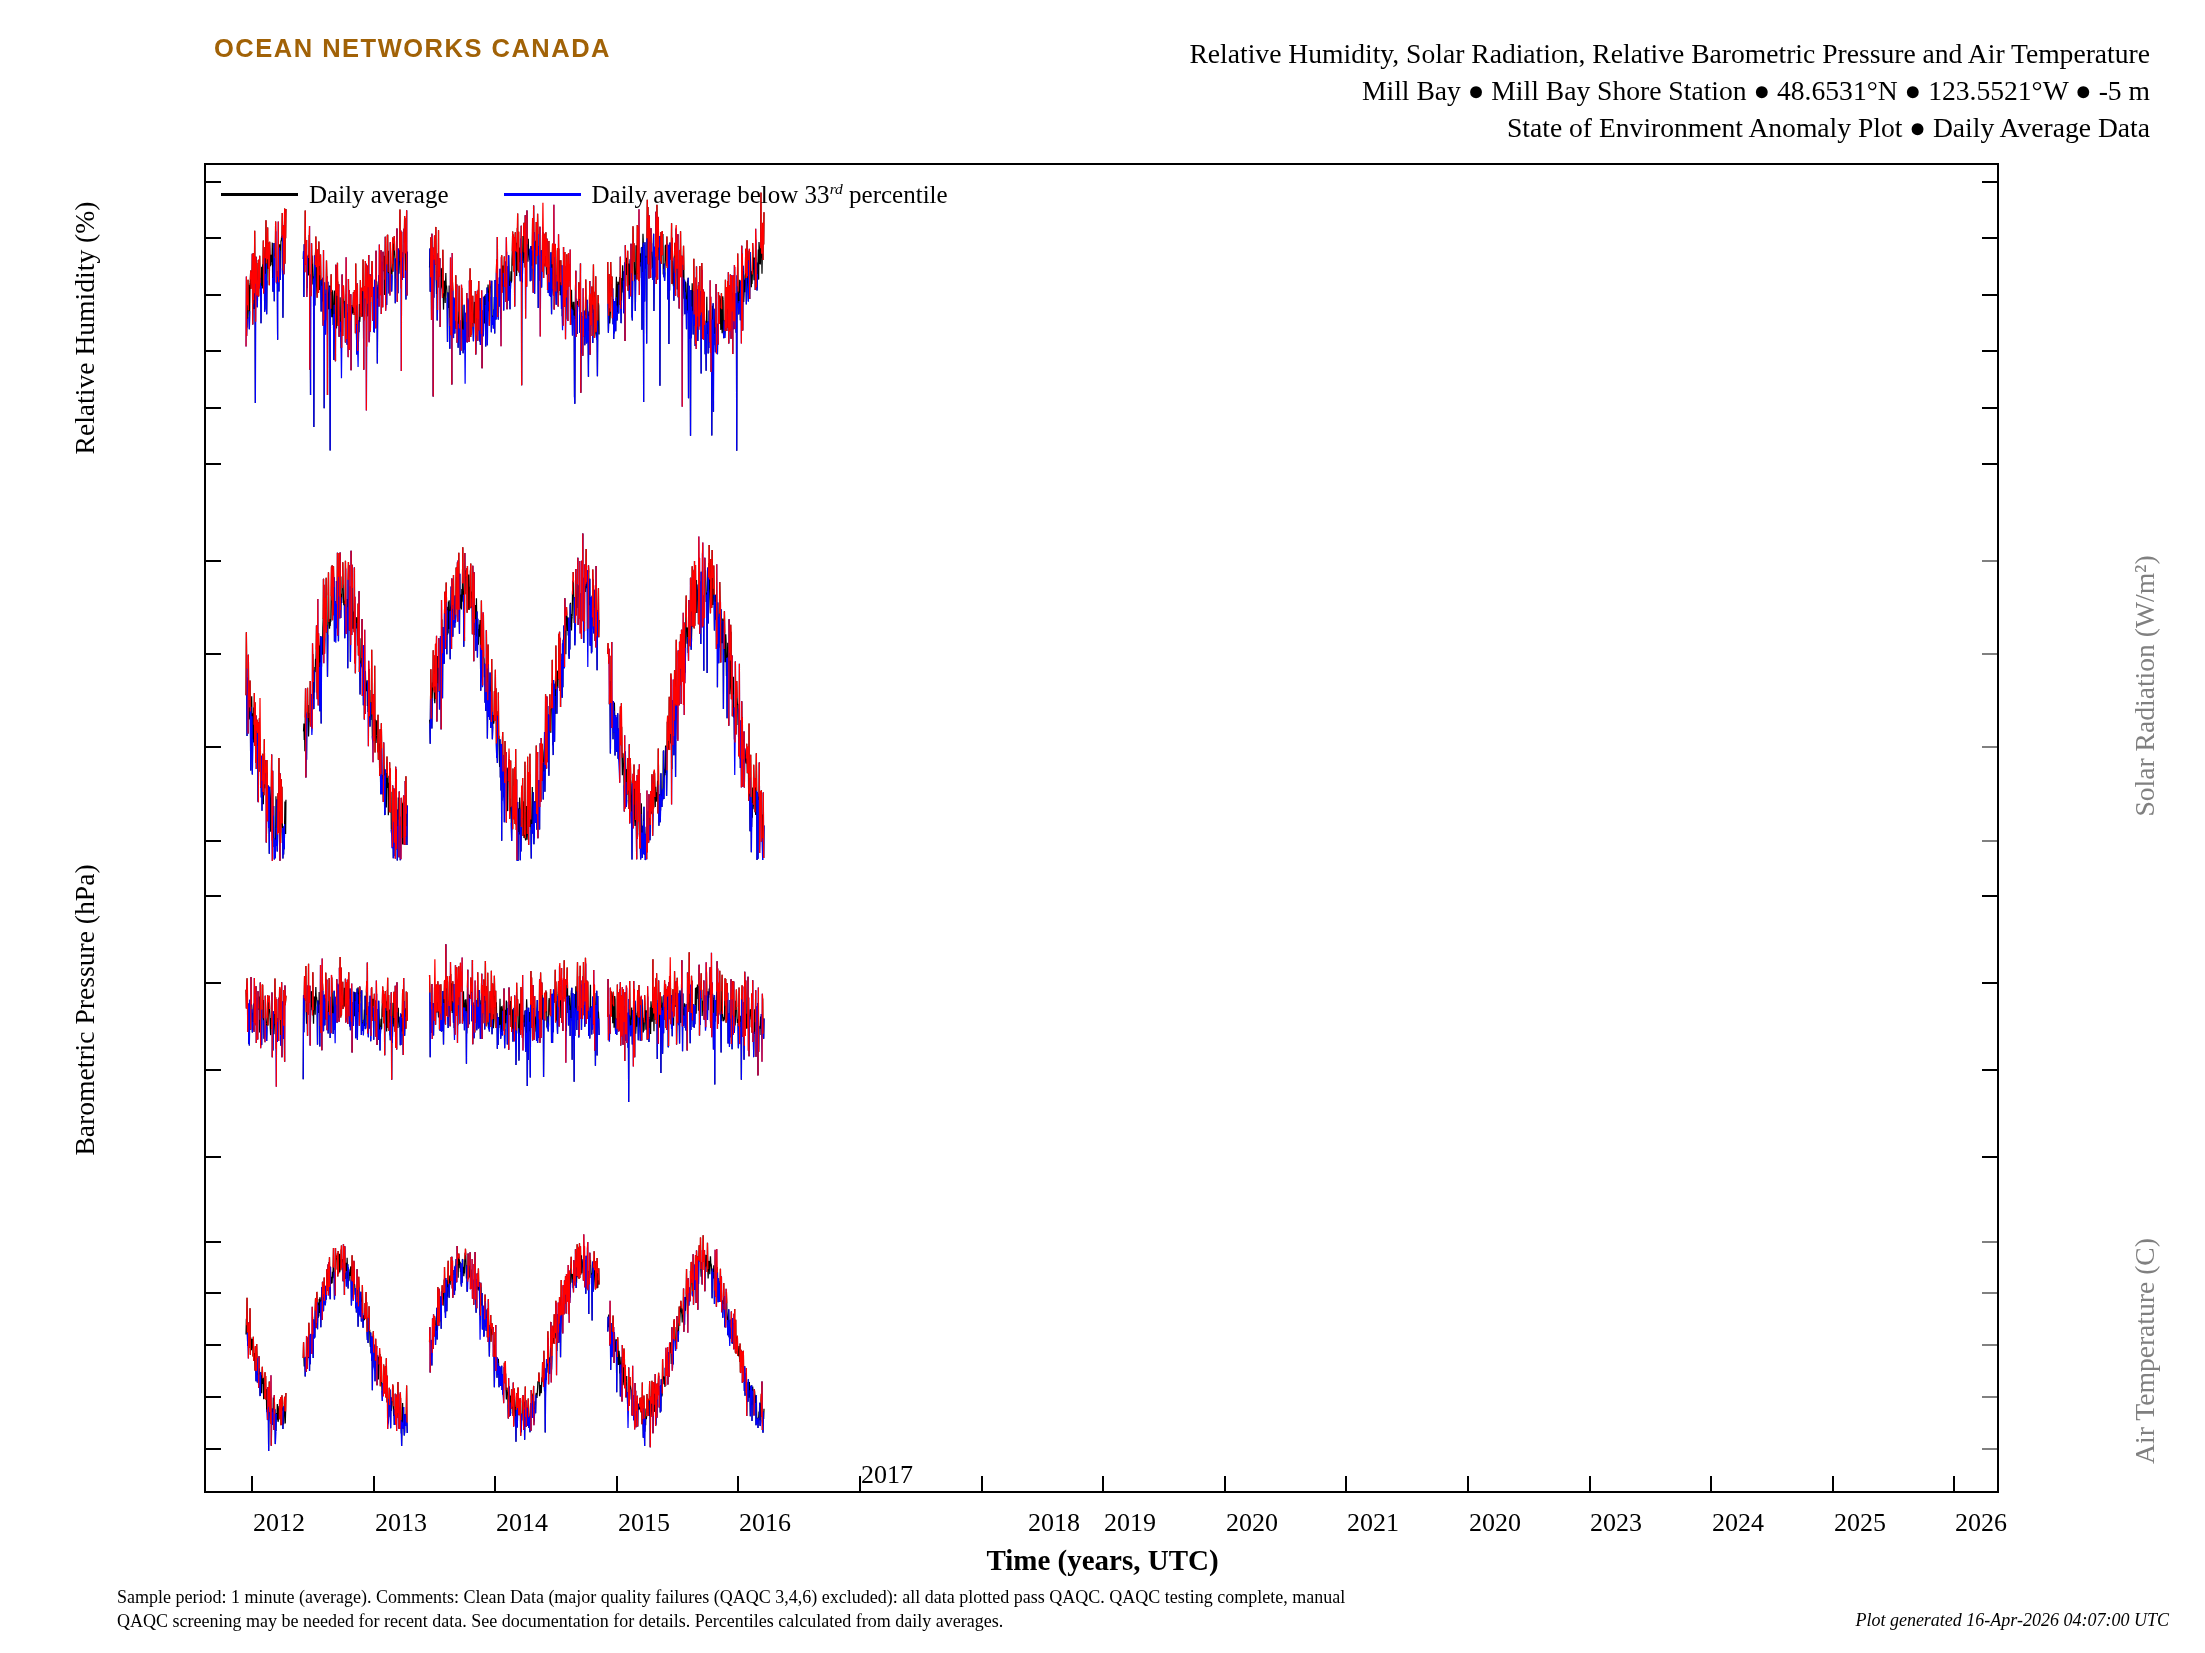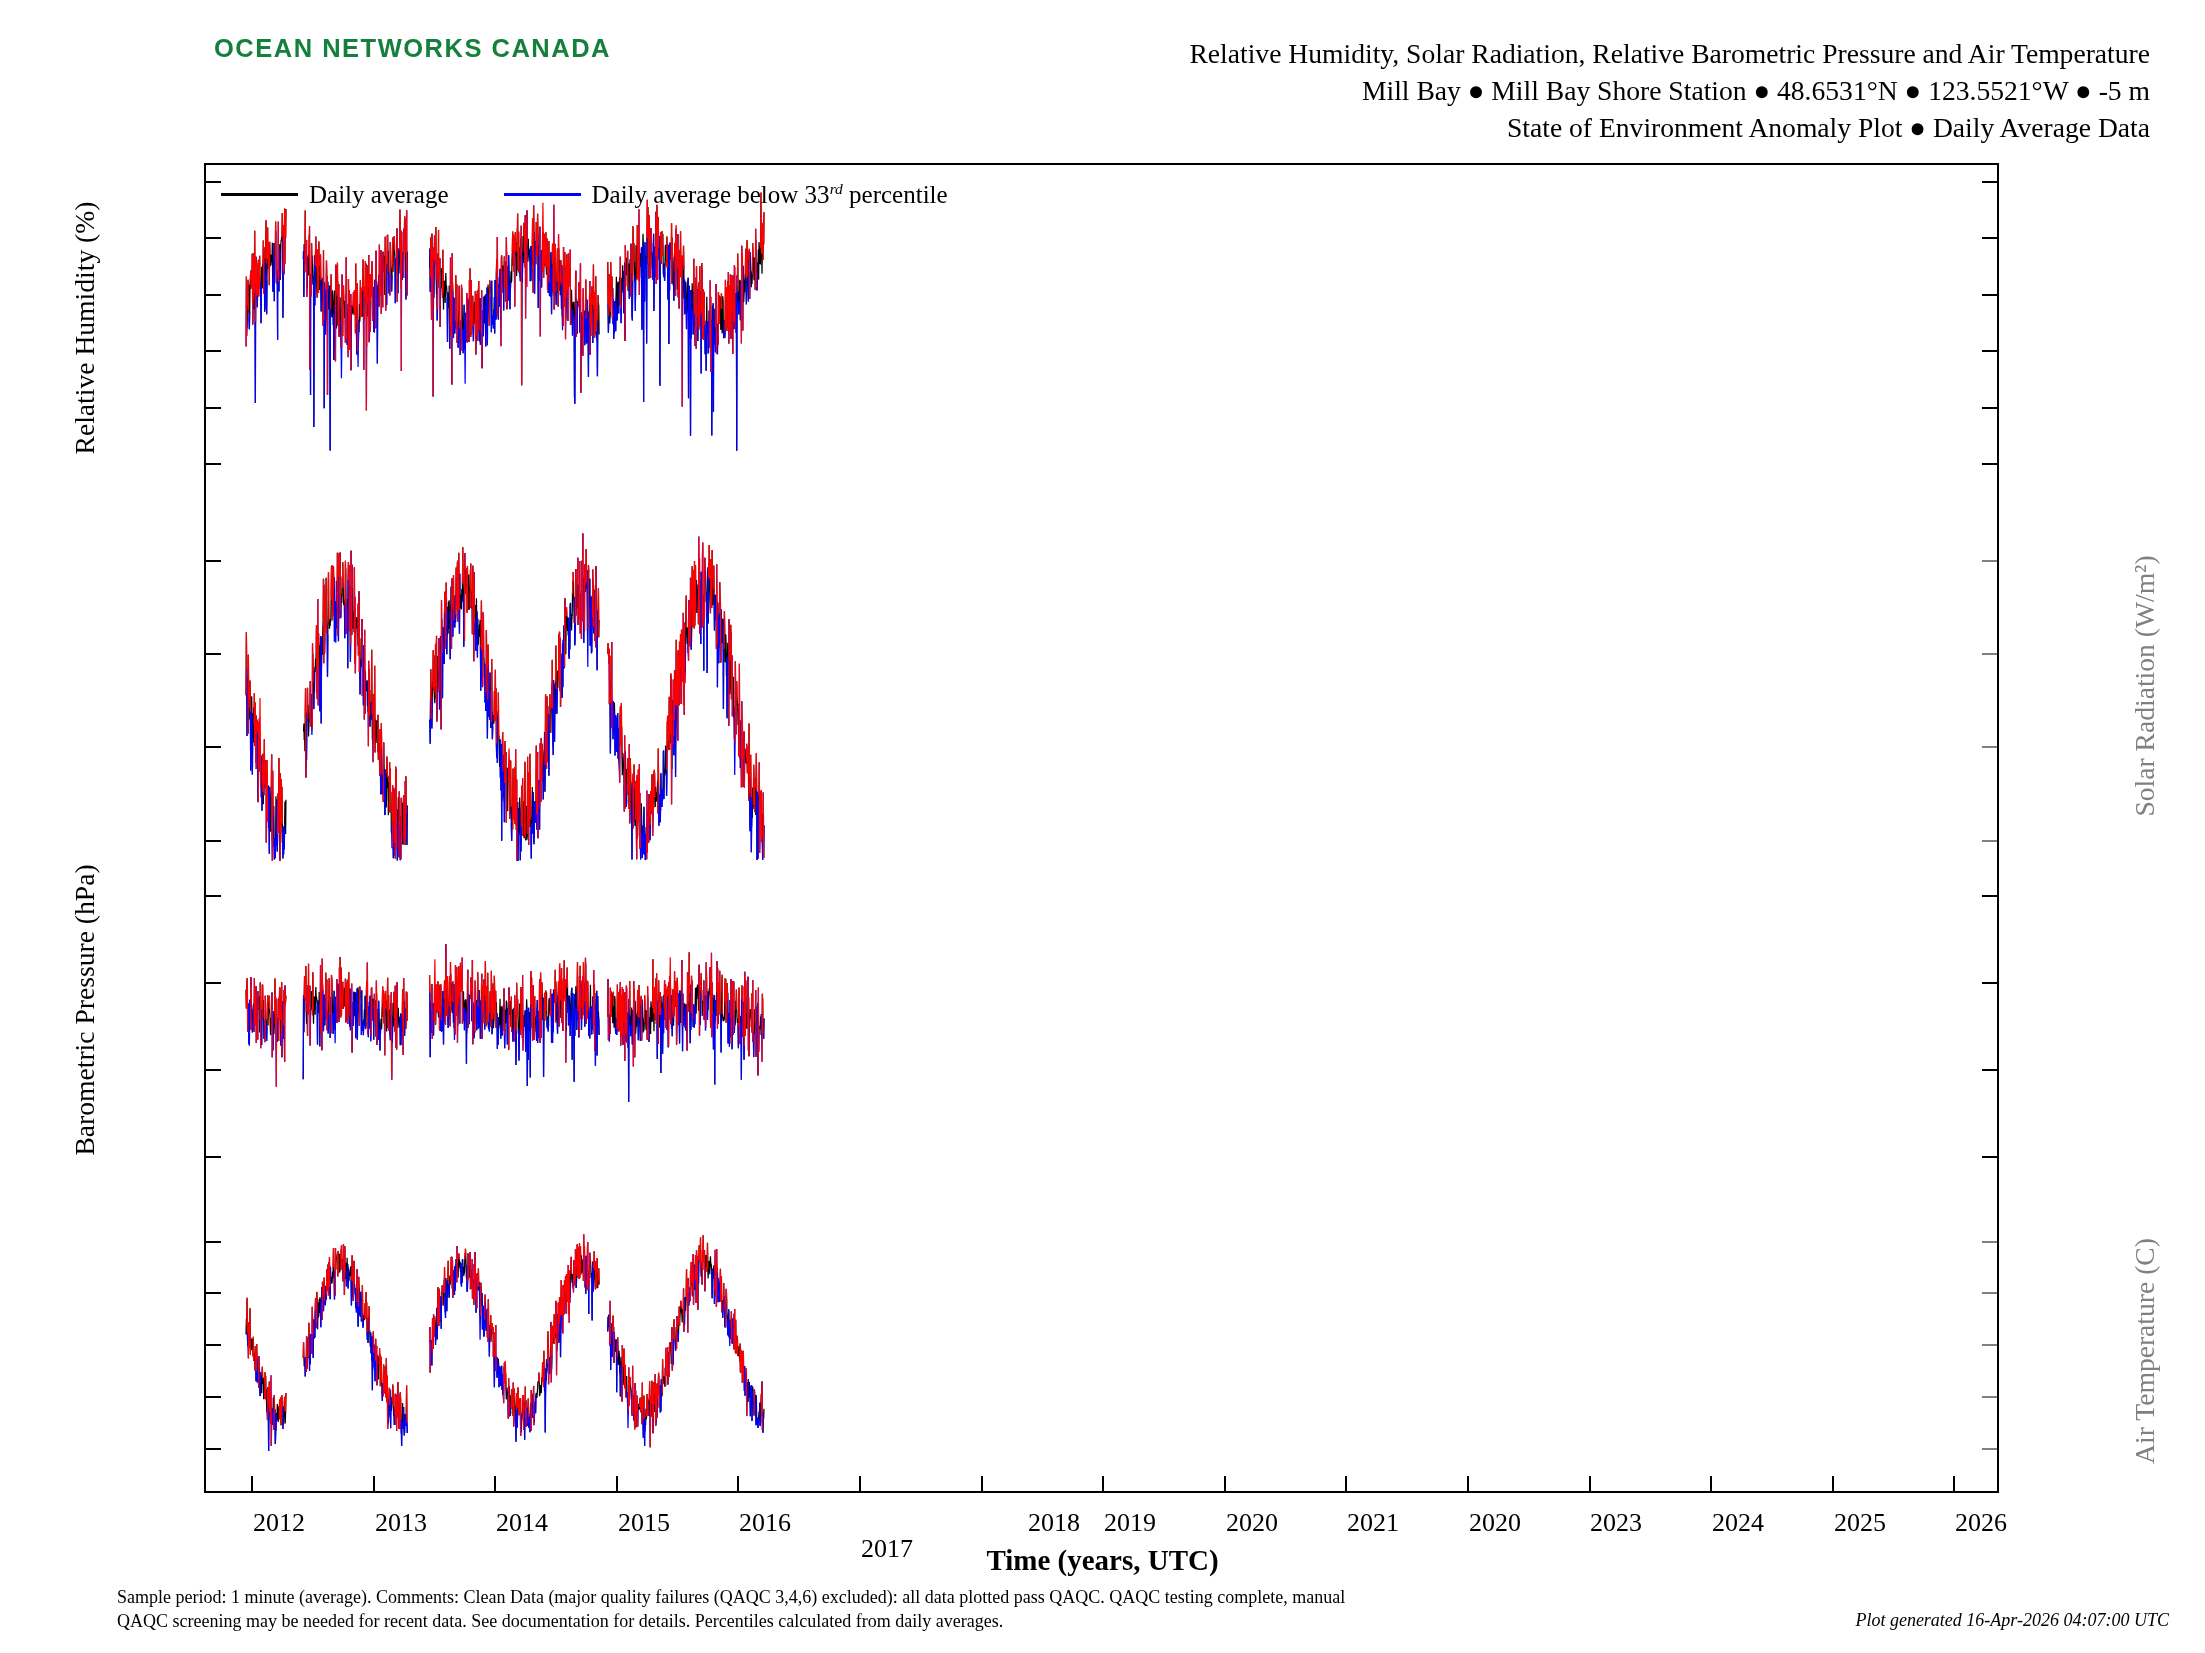--- a/index.html
+++ b/index.html
@@ -1,21 +1,21 @@
 <!DOCTYPE html>
 <html style="font-size:11px"><head>
 <meta charset="utf-8">
 <style>
   html,body{margin:0;padding:0;background:#ffffff;}
   body{width:2205px;height:1654px;position:relative;overflow:hidden;
        font-family:"Liberation Serif",serif;color:#000;}
 
   #onc-logo{position:absolute;left:214px;top:34px;
        font-family:"Liberation Sans",sans-serif;
-       font-weight:bold;font-size:25.5px;letter-spacing:1.5px;color:#15803d;}
+       font-weight:bold;font-size:25.5px;letter-spacing:1.5px;color:#a16207;}
 
   .title-line{position:absolute;right:55px;text-align:right;
        font-family:"Liberation Serif",serif;font-size:27.6px;color:#000;
        white-space:nowrap;line-height:1.08;}
   #title-1{top:39px;}
   #title-2{top:76px;}
   #title-3{top:113px;}
 
   #plot-area{position:absolute;left:204px;top:163px;width:1795px;height:1330px;
        border:2.1px solid #000;box-sizing:border-box;background:#fff;}
@@ -164,21 +164,21 @@
 <div id="axis-host">
     <div class="axis-title" style="color: rgb(0, 0, 0); left: 69px; top: 328px; transform: rotate(-90deg) translate(-50%, 0px);">Relative Humidity (%)</div>
     <div class="axis-title" style="color: rgb(128, 128, 128); left: 2129px; top: 686px; transform: rotate(-90deg) translate(-50%, 0px);">Solar Radiation (W/m²)</div>
     <div class="axis-title" style="color: rgb(0, 0, 0); left: 69px; top: 1010px; transform: rotate(-90deg) translate(-50%, 0px);">Barometric Pressure (hPa)</div>
     <div class="axis-title" style="color: rgb(128, 128, 128); left: 2129px; top: 1351px; transform: rotate(-90deg) translate(-50%, 0px);">Air Temperature (C)</div>
     <div class="xtick-label" style="left: 195px; width: 110px; top: 1508px;">2012</div>
     <div class="xtick-label" style="left: 317px; width: 110px; top: 1508px;">2013</div>
     <div class="xtick-label" style="left: 438px; width: 110px; top: 1508px;">2014</div>
     <div class="xtick-label" style="left: 560px; width: 110px; top: 1508px;">2015</div>
     <div class="xtick-label" style="left: 681px; width: 110px; top: 1508px;">2016</div>
-    <div class="xtick-label" style="left: 803px; width: 110px; top: 1534px;">2017</div>
+    <div class="xtick-label" style="left: 803px; width: 110px; top: 1460px;">2017</div>
     <div class="xtick-label" style="left: 970px; width: 110px; top: 1508px;">2018</div>
     <div class="xtick-label" style="left: 1046px; width: 110px; top: 1508px;">2019</div>
     <div class="xtick-label" style="left: 1168px; width: 110px; top: 1508px;">2020</div>
     <div class="xtick-label" style="left: 1289px; width: 110px; top: 1508px;">2021</div>
     <div class="xtick-label" style="left: 1411px; width: 110px; top: 1508px;">2020</div>
     <div class="xtick-label" style="left: 1532px; width: 110px; top: 1508px;">2023</div>
     <div class="xtick-label" style="left: 1654px; width: 110px; top: 1508px;">2024</div>
     <div class="xtick-label" style="left: 1776px; width: 110px; top: 1508px;">2025</div>
     <div class="xtick-label" style="left: 1897px; width: 110px; top: 1508px;">2026</div>
   </div>

